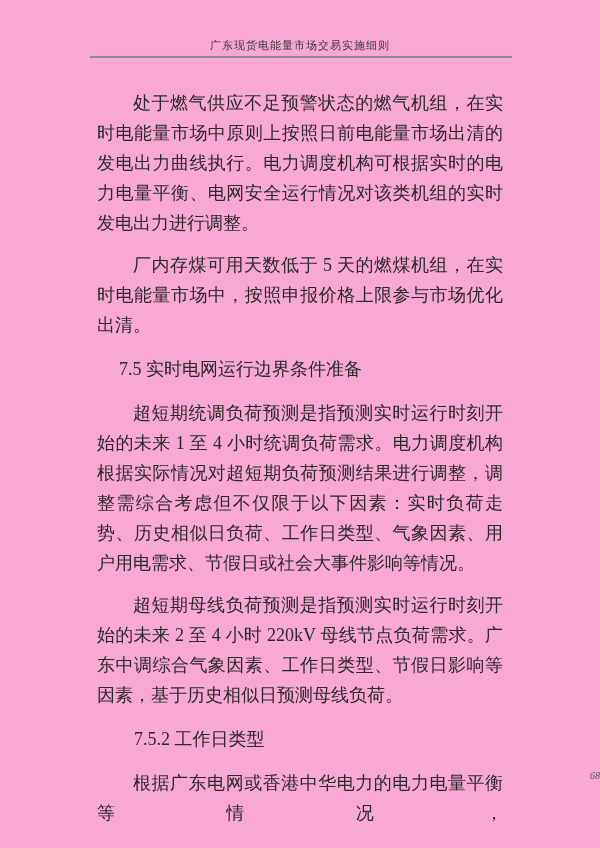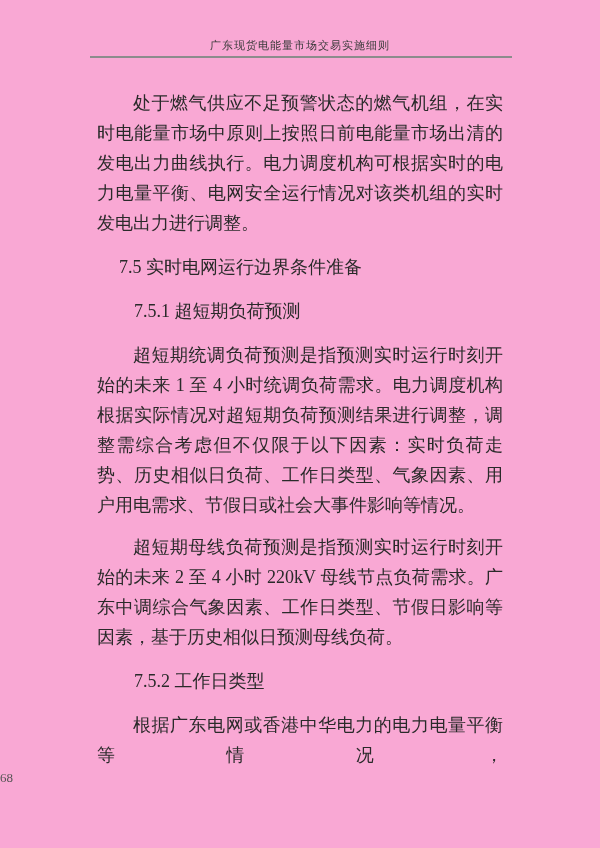--- a/index.html
+++ b/index.html
@@ -59,38 +59,39 @@
     font-weight: normal;
     text-align: left;
   }
   .heading.l1 { padding-left: 20px; }
   .heading.l2 { padding-left: 35px; }
   .page-number {
     position: absolute;
     top: 770px;
     left: 0;
     right: 0;
-    text-align: left;
-    font-size: 13px;
+    text-align: right;
+    font-size: 10px;
     color: #555555;
+    font-style: italic;
   }
 </style>
 </head>
 <body>
 
 <div class="page">
 
   <div class="running-header">广东现货电能量市场交易实施细则</div>
 
   <div class="header-rule"></div>
 
   <main class="body-text">
     <p class="para">处于燃气供应不足预警状态的燃气机组，在实时电能量市场中原则上按照日前电能量市场出清的发电出力曲线执行。电力调度机构可根据实时的电力电量平衡、电网安全运行情况对该类机组的实时发电出力进行调整。</p>
+    <p class="para">厂内存煤可用天数低于 5 天的燃煤机组，在实时电能量市场中，按照申报价格上限参与市场优化出清。</p>
     <h2 class="heading l1">7.5 实时电网运行边界条件准备</h2>
-    <h3 class="heading l2">7.5.1 超短期负荷预测</h3>
     <p class="para">超短期统调负荷预测是指预测实时运行时刻开始的未来 1 至 4 小时统调负荷需求。电力调度机构根据实际情况对超短期负荷预测结果进行调整，调整需综合考虑但不仅限于以下因素：实时负荷走势、历史相似日负荷、工作日类型、气象因素、用户用电需求、节假日或社会大事件影响等情况。</p>
     <p class="para">超短期母线负荷预测是指预测实时运行时刻开始的未来 2 至 4 小时 220kV 母线节点负荷需求。广东中调综合气象因素、工作日类型、节假日影响等因素，基于历史相似日预测母线负荷。</p>
     <h3 class="heading l2">7.5.2 工作日类型</h3>
     <p class="para cont">根据广东电网或香港中华电力的电力电量平衡等情况，</p>
   </main>
 
   <div class="page-number">68</div>
 
 </div>
 

